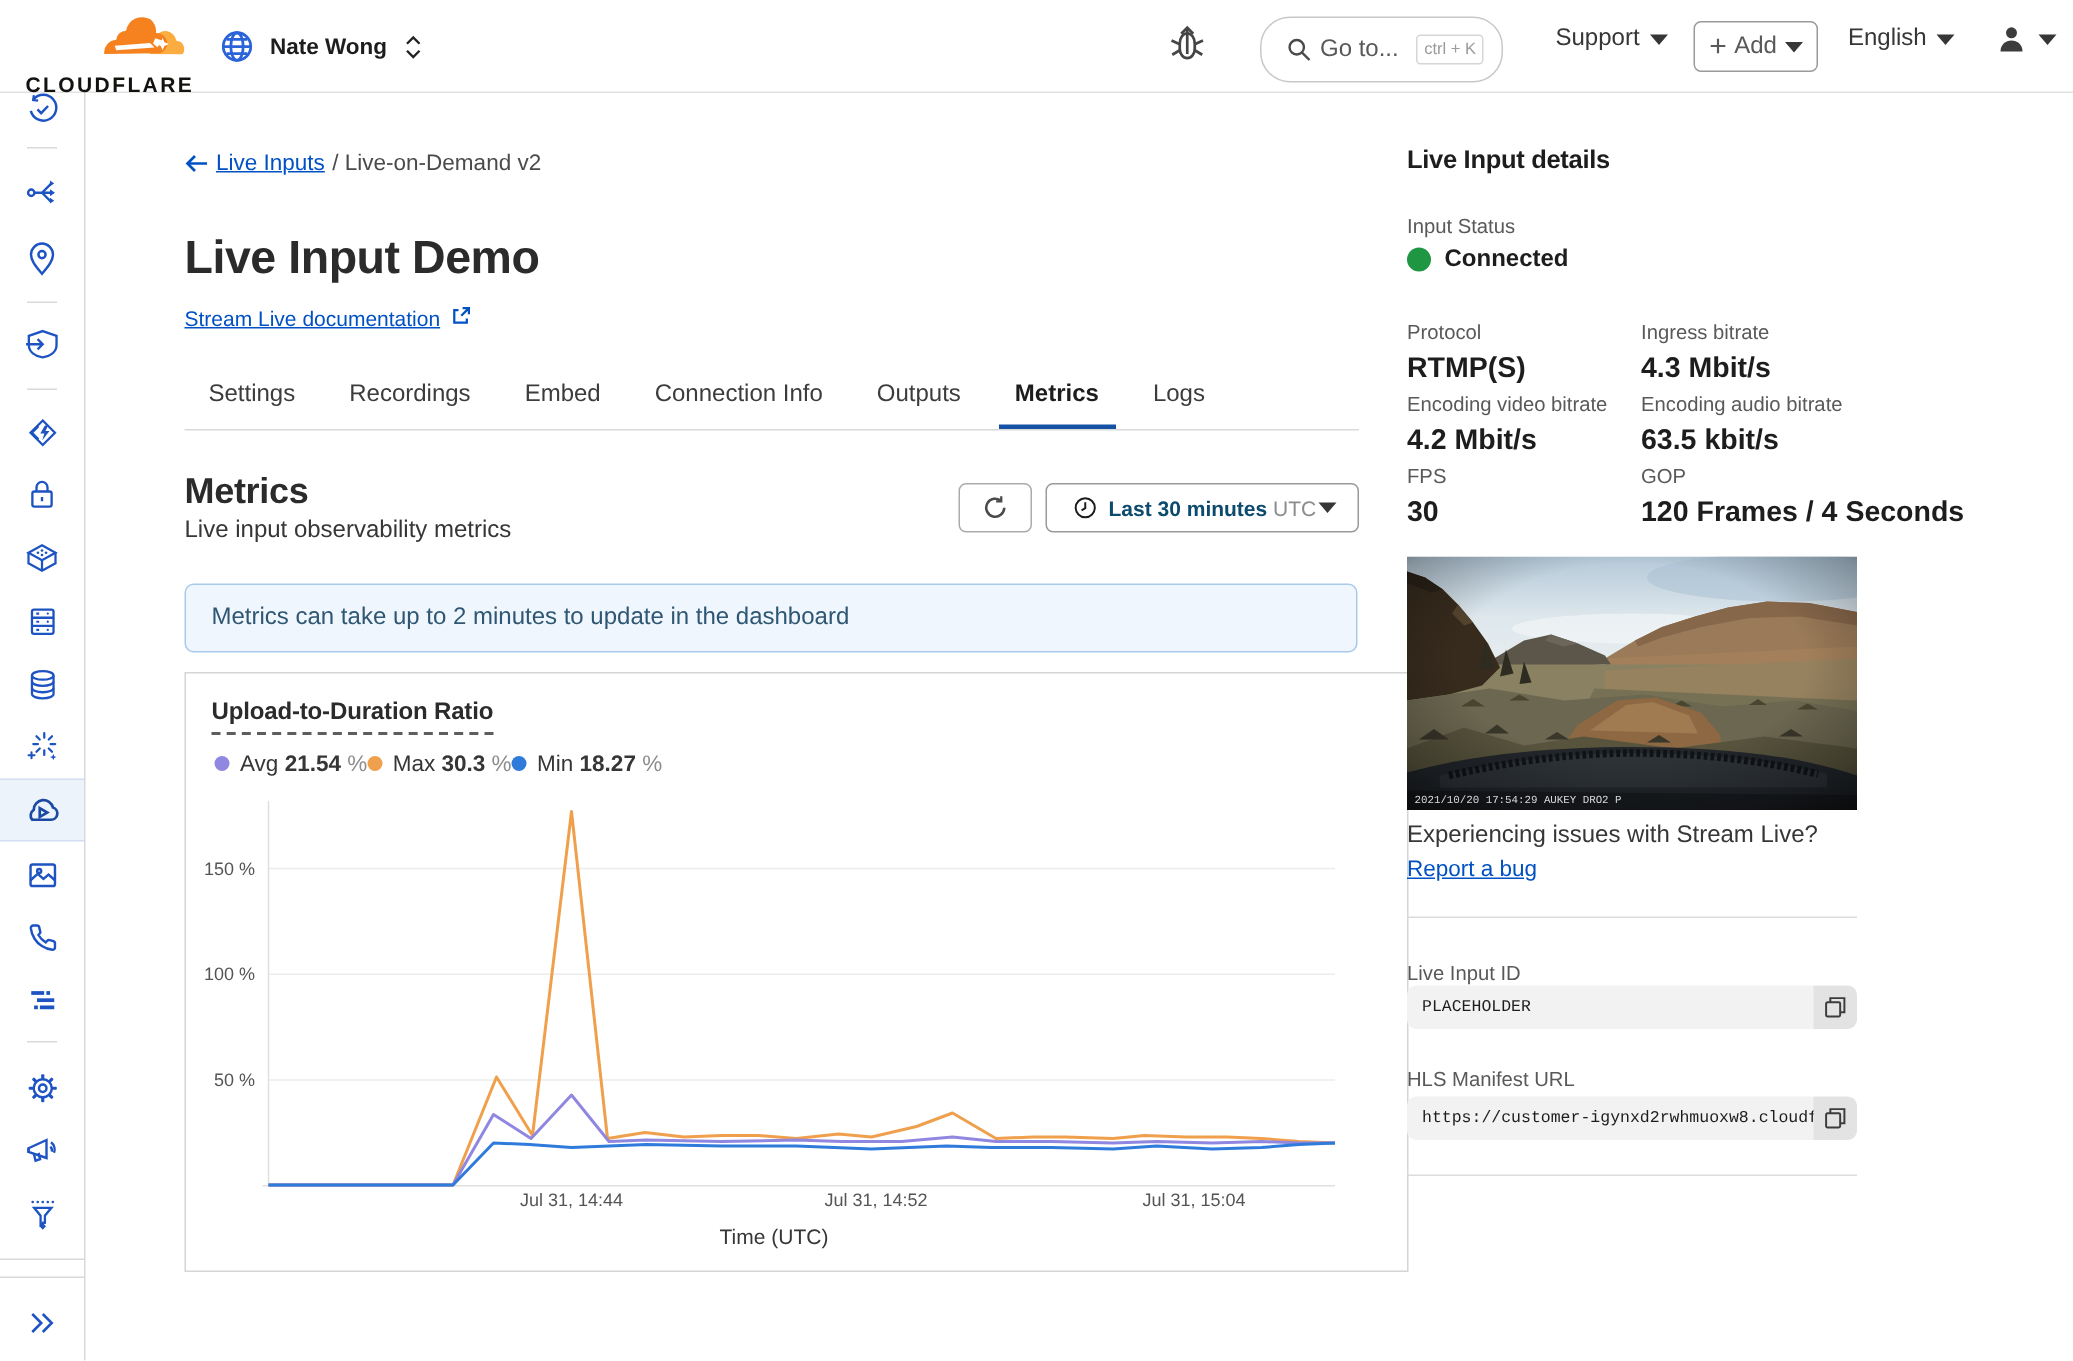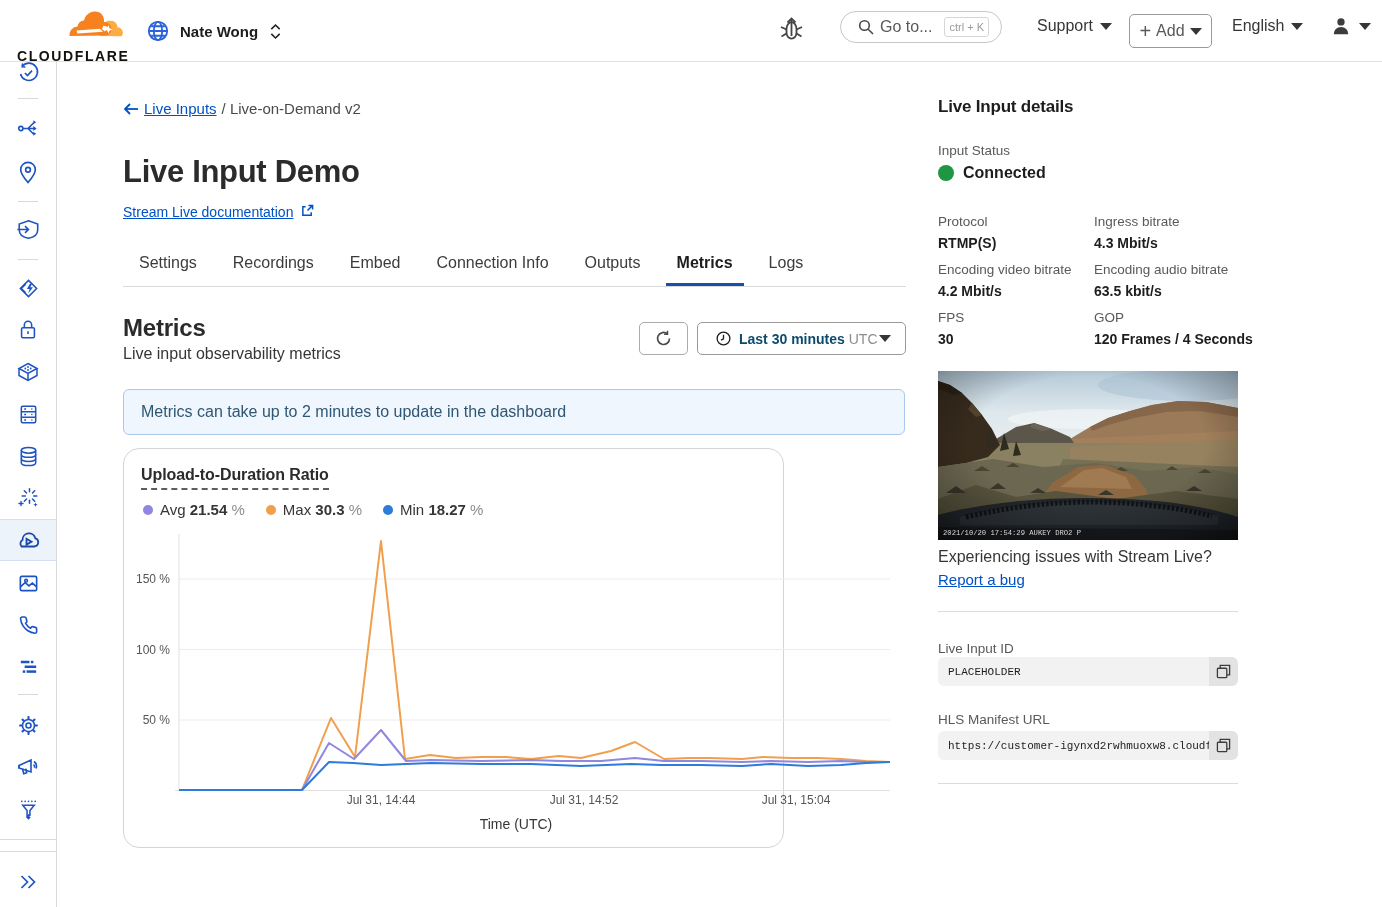--- a/index.html
+++ b/index.html
@@ -8,21 +8,21 @@
 
 
 #hdr { position:absolute; left:0; top:0; width:1382px; height:62px; background:#fff;
   border-bottom:1px solid #e2e2e2; z-index:5; }
 #logo { position:absolute; }
 #logotext { position:absolute; left:17px; top:35px; font-size:14px; font-weight:bold;
   letter-spacing:1.6px; color:#14120f;margin-top:13px; }
 #acct { position:absolute; left:147px; top:20px; display:flex; align-items:center; gap:11px; }
 #acct .nm { font-size:15px; font-weight:bold; color:#1d1d1d; }
 #bugbtn { position:absolute; left:778px; top:16px; }
-#gopill { position:absolute; left:840px; top:11px; width:162px; height:32px;
+#gopill { position:absolute; left:840px; top:11px; width:162px; height:44px;
   border:1px solid #c8c8c8; border-radius:20px; display:flex; align-items:center; padding-left:17px; }
 #gopill .gt { font-size:16px; color:#595959; margin-left:6px; }
 #gopill .kbd { margin-left:12px; font-size:11px; color:#9a9a9a; border:1px solid #d6d6d6;
   border-radius:3px; padding:3px 4px; }
 .hdritem { position:absolute; top:0; height:52px; display:flex; align-items:center; gap:7px;
   font-size:16px; color:#363636; }
 #addbtn { position:absolute; left:1129px; top:14px; width:83px; height:34px;
   border:1px solid #9a9a9a; border-radius:5px; display:flex; align-items:center;
   justify-content:center; gap:5px; font-size:16px; color:#595959; }
 .caret { width:0; height:0; border-left:6px solid transparent; border-right:6px solid transparent;
@@ -60,35 +60,35 @@
   border:1px solid #ababab; border-radius:5px; display:flex; align-items:center; justify-content:center; }
 #rangebtn { position:absolute; left:574px; top:260px; width:209px; height:33px;
   border:1px solid #9a9a9a; border-radius:5px; display:flex; align-items:center;
   padding-left:18px; gap:8px; font-size:14px; white-space:nowrap; }
 #rangebtn b { color:#0c4a6e; }
 #rangebtn .utc { color:#8d8d8d; }
 #rangebtn .caret { position:absolute; right:14px; }
 #banner { position:absolute; left:0; top:327px; width:782px; height:46px; background:#eff6fd;
   border:1px solid #a9c9ec; border-radius:6px; display:flex; align-items:center;
   padding-left:17px; font-size:16px; color:#2f5773; }
-#card { position:absolute; left:0; top:386px; width:661px; height:400px; background:#fff;
-  border:1px solid #d5d5d5; border-radius:16px; }
+#card { position:absolute; left:0; top:386px; width:816px; height:400px; background:#fff;
+  border:1px solid #d5d5d5; border-radius:0; }
 #ctitle { position:absolute; left:17px; top:17px; font-size:16px; font-weight:bold; color:#2b2b2b;
   letter-spacing:-0.1px; border-bottom:2px dashed #5e5e5e; padding-bottom:4px; }
-#legend { position:absolute; left:19px; top:52px; display:flex; gap:21px; font-size:15px;
+#legend { position:absolute; left:19px; top:52px; display:flex; font-size:15px;
   color:#363636; align-items:center; }
 #legend .dot { width:10px; height:10px; border-radius:50%; display:inline-block; margin-right:7px; }
 #legend .pct { color:#8d8d8d; }
 #chart { position:absolute; left:0; top:85px; }
 
 
 #colR { position:absolute; left:938px; top:62px; width:300px; }
 #colR .h { position:absolute; left:0; top:35px; font-size:17px; font-weight:bold; color:#1d1d1d; letter-spacing:-0.2px; }
 .lbl { font-size:13.5px; color:#595959; white-space:nowrap; }
-.val { font-size:14px; font-weight:bold; color:#1d1d1d; white-space:nowrap; }
+.val { font-size:19px; font-weight:bold; color:#1d1d1d; white-space:nowrap; }
 #instat { position:absolute; left:0; top:81px; }
 #conn { position:absolute; left:0; top:102px; display:flex; align-items:center; gap:9px; }
 #conn .gdot { width:16px; height:16px; border-radius:50%; background:#1f9642; }
 #conn .ct { font-size:16px; font-weight:bold; color:#1d1d1d; }
 .grow { position:absolute; left:0; width:300px; }
 .grow .c2 { position:absolute; left:156px; top:0; }
 #vid { position:absolute; left:0; top:309px; width:300px; height:169px; }
 #exp { position:absolute; left:0; top:486px; font-size:16px; color:#363636; }
 #rep { position:absolute; left:0; top:509px; font-size:15px; }
 #rep a { color:#0051c3; text-decoration:underline; }

